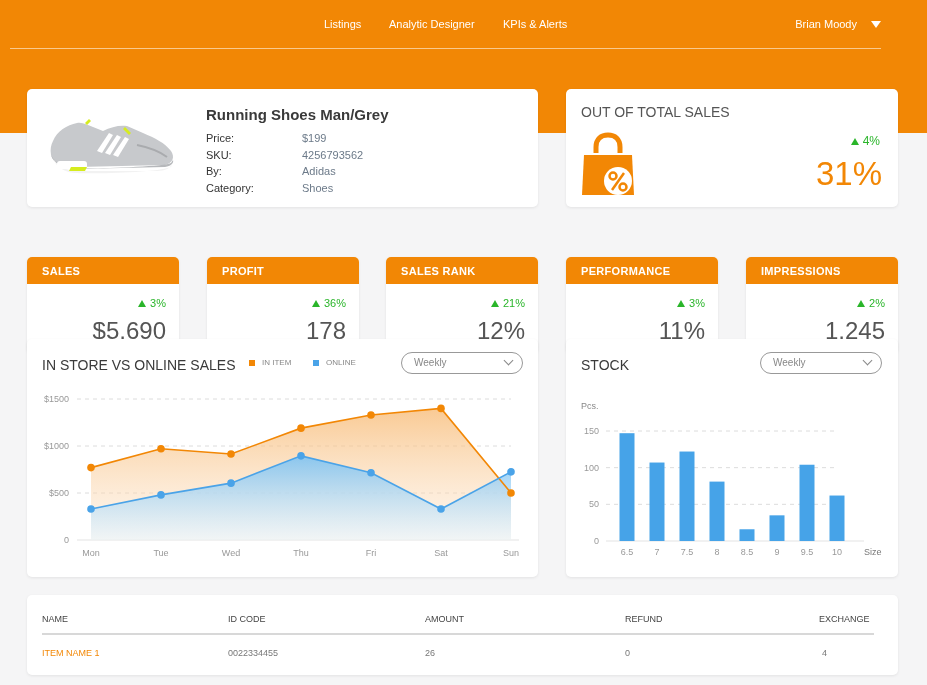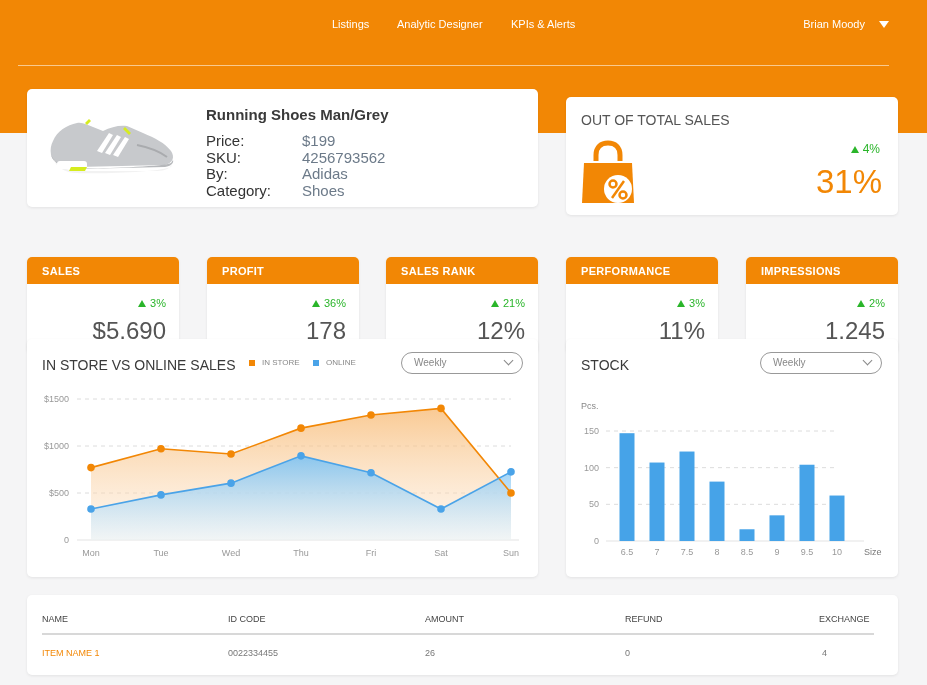--- a/index.html
+++ b/index.html
@@ -1,31 +1,31 @@
 <!DOCTYPE html>
 <html><head>
 <meta charset="utf-8">
 <style>
   * { box-sizing: border-box; margin: 0; padding: 0; }
   html, body { width: 927px; height: 685px; overflow: hidden; background: #f5f5f6; font-family: "Liberation Sans", "DejaVu Sans", sans-serif; color: #444; }
   .hero { position: absolute; left: 0; top: 0; width: 927px; height: 133px; background: #f28705; }
-  .topnav { position: absolute; left: 18px; top: 0; width: 871px; height: 66px; border-bottom: 1px solid rgba(255,255,255,0.55); }
+  .topnav { position: absolute; left: 10px; top: 0; width: 871px; height: 49px; border-bottom: 1px solid rgba(255,255,255,0.55); }
   .nav-link { position: absolute; top: 18px; font-size: 11px; color: #fff; cursor: pointer; }
   .user { position: absolute; right: 0; top: 18px; font-size: 11px; color: #fff; display: flex; align-items: center; gap: 8px; cursor: pointer; }
   .caret { width: 0; height: 0; border-left: 5px solid transparent; border-right: 5px solid transparent; border-top: 7px solid #fff; display: inline-block; margin-left: 6px; }
 
   .card { position: absolute; background: #fff; border-radius: 5px; box-shadow: 0 1px 3px rgba(0,0,0,0.08); }
   .product { left: 27px; top: 89px; width: 511px; height: 118px; }
   .shoe { position: absolute; left: 20px; top: 22px; width: 132px; height: 70px; }
   .p-title { position: absolute; left: 179px; top: 17px; font-size: 15px; font-weight: bold; color: #3a3a3a; }
-  .p-row { position: absolute; left: 179px; font-size: 15px; }
+  .p-row { position: absolute; left: 179px; font-size: 11px; }
   .p-label { display: inline-block; width: 96px; color: #333; }
   .p-val { color: #6c7a89; }
 
-  .total { left: 566px; top: 89px; width: 332px; height: 118px; margin-top: 8px; }
+  .total { left: 566px; top: 89px; width: 332px; height: 118px; }
   .total-title { position: absolute; left: 15px; top: 15px; font-size: 14px; color: #555; }
   .bag-icon { position: absolute; left: 14px; top: 26px; width: 56px; height: 82px; }
   .total-delta { position: absolute; right: 18px; top: 45px; font-size: 12px; color: #2ab52a; }
   .total-val { position: absolute; right: 16px; top: 66px; font-size: 33px; color: #f28705; }
 
   .kpi { top: 225px; width: 152px; height: 96px; overflow: hidden; margin-top: 32px; }
   .kpi-head { height: 27px; background: #f28705; color: #fff; font-size: 11px; font-weight: bold; padding: 8px 0 0 15px; letter-spacing: 0.3px; }
   .kpi-delta { position: absolute; right: 13px; top: 40px; font-size: 11px; color: #2ab52a; }
   .kpi-val { position: absolute; right: 13px; top: 60px; font-size: 24px; color: #555; }
   .tri { display: inline-block; width: 0; height: 0; border-left: 4px solid transparent; border-right: 4px solid transparent; border-bottom: 7px solid #2ab52a; margin-right: 4px; vertical-align: 0; }
@@ -171,21 +171,21 @@
       <text x="134" y="217" text-anchor="middle" font-size="9" fill="#999" font-family="Liberation Sans, sans-serif">Tue</text>
       <text x="204" y="217" text-anchor="middle" font-size="9" fill="#999" font-family="Liberation Sans, sans-serif">Wed</text>
       <text x="274" y="217" text-anchor="middle" font-size="9" fill="#999" font-family="Liberation Sans, sans-serif">Thu</text>
       <text x="344" y="217" text-anchor="middle" font-size="9" fill="#999" font-family="Liberation Sans, sans-serif">Fri</text>
       <text x="414" y="217" text-anchor="middle" font-size="9" fill="#999" font-family="Liberation Sans, sans-serif">Sat</text>
       <text x="484" y="217" text-anchor="middle" font-size="9" fill="#999" font-family="Liberation Sans, sans-serif">Sun</text>
     </svg>
   <div class="chart-title">IN STORE VS ONLINE SALES</div>
   <div class="legend" style="left:222px">
     <span class="legend-swatch" style="background:#f28705"></span>
-      <span>IN STORE</span>
+      <span>IN ITEM</span>
   </div>
   <div class="legend" style="left:286px">
     <span class="legend-swatch" style="background:#4aa3e8"></span>
       <span>ONLINE</span>
   </div>
   <div class="select" style="left:374px; top:13px; width:122px;">
     <span>Weekly</span>
     <span class="chev"></span>
   </div>
 </div>

